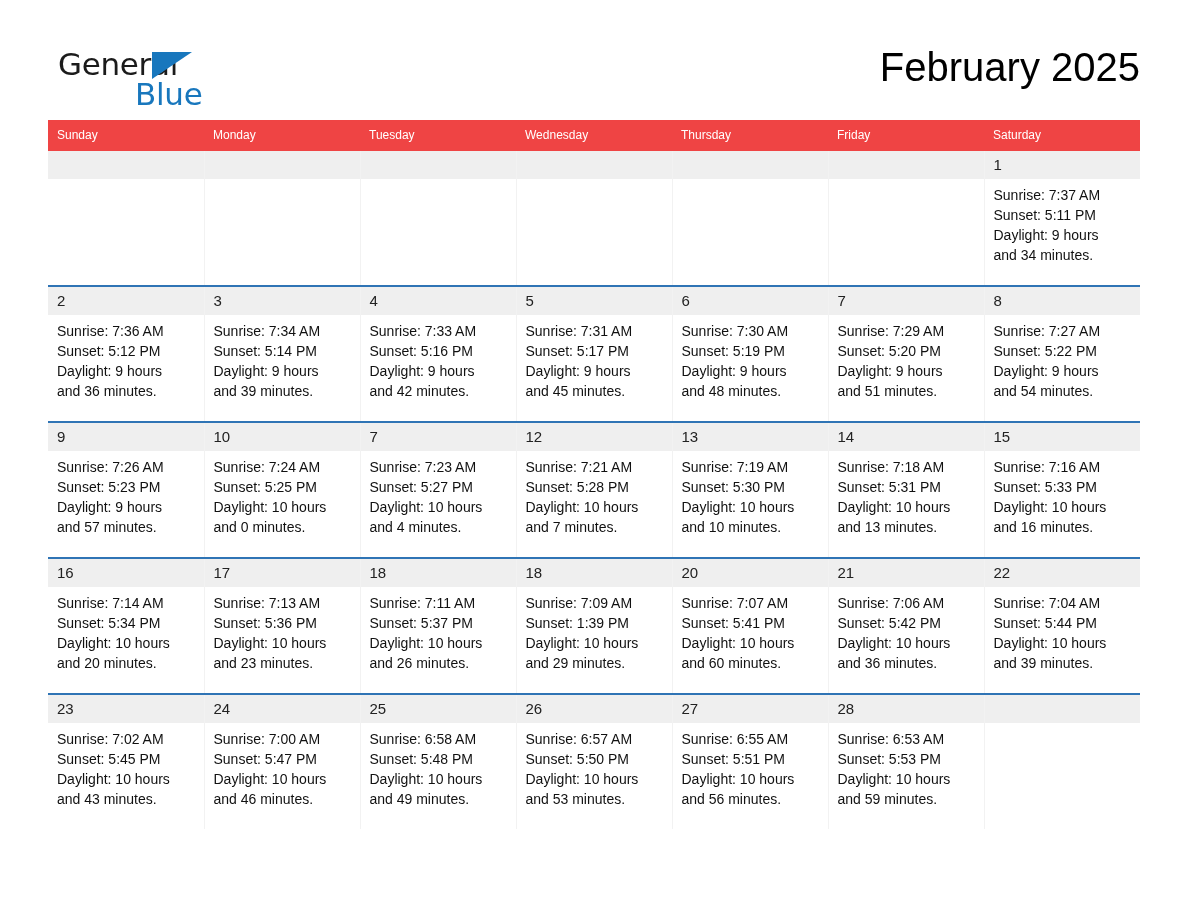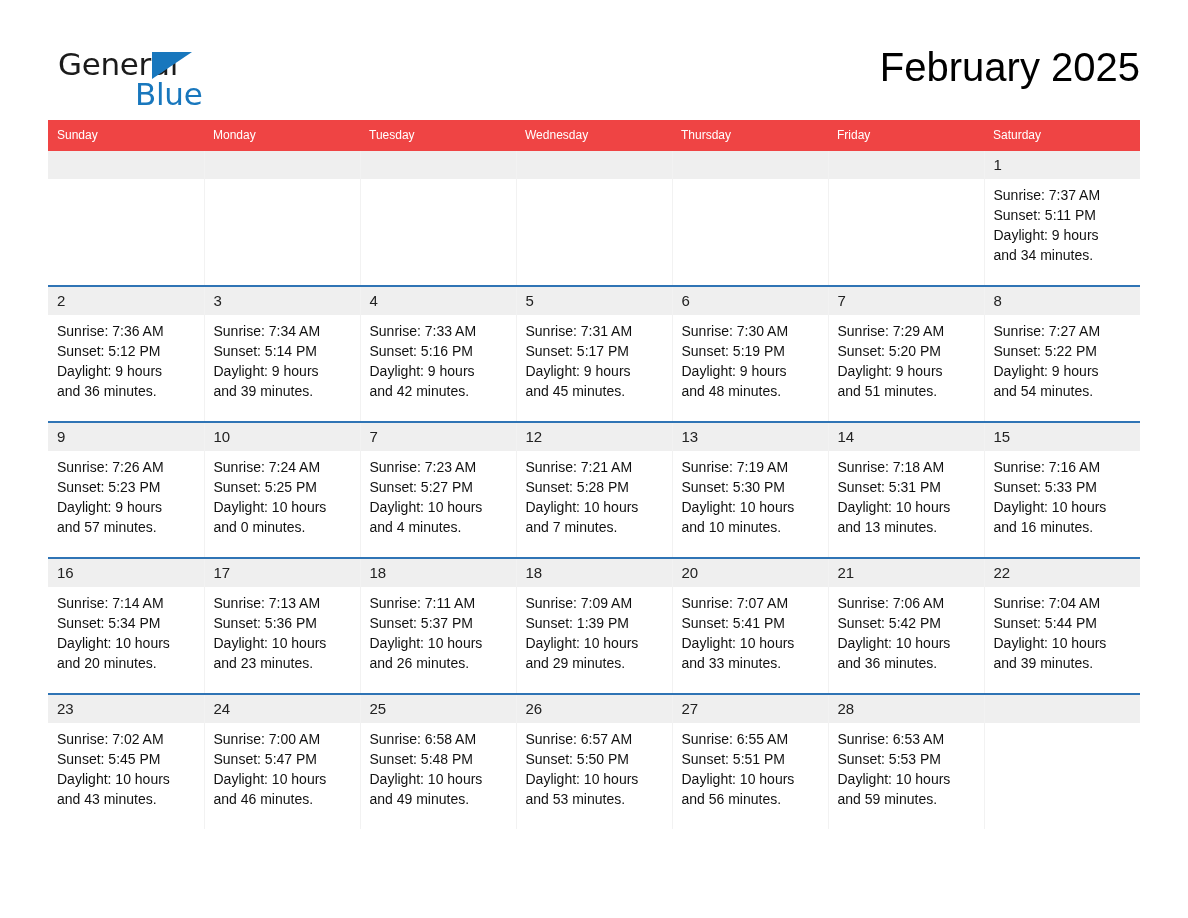--- a/index.html
+++ b/index.html
@@ -364,21 +364,21 @@
               <div>Daylight: 10 hours</div>
               <div>and 29 minutes.</div>
             </div>
           </td>
           <td>
             <div class="daynum">20</div>
             <div class="info">
               <div>Sunrise: 7:07 AM</div>
               <div>Sunset: 5:41 PM</div>
               <div>Daylight: 10 hours</div>
-              <div>and 33 minutes.</div>
+              <div>and 60 minutes.</div>
             </div>
           </td>
           <td>
             <div class="daynum">21</div>
             <div class="info">
               <div>Sunrise: 7:06 AM</div>
               <div>Sunset: 5:42 PM</div>
               <div>Daylight: 10 hours</div>
               <div>and 36 minutes.</div>
             </div>

